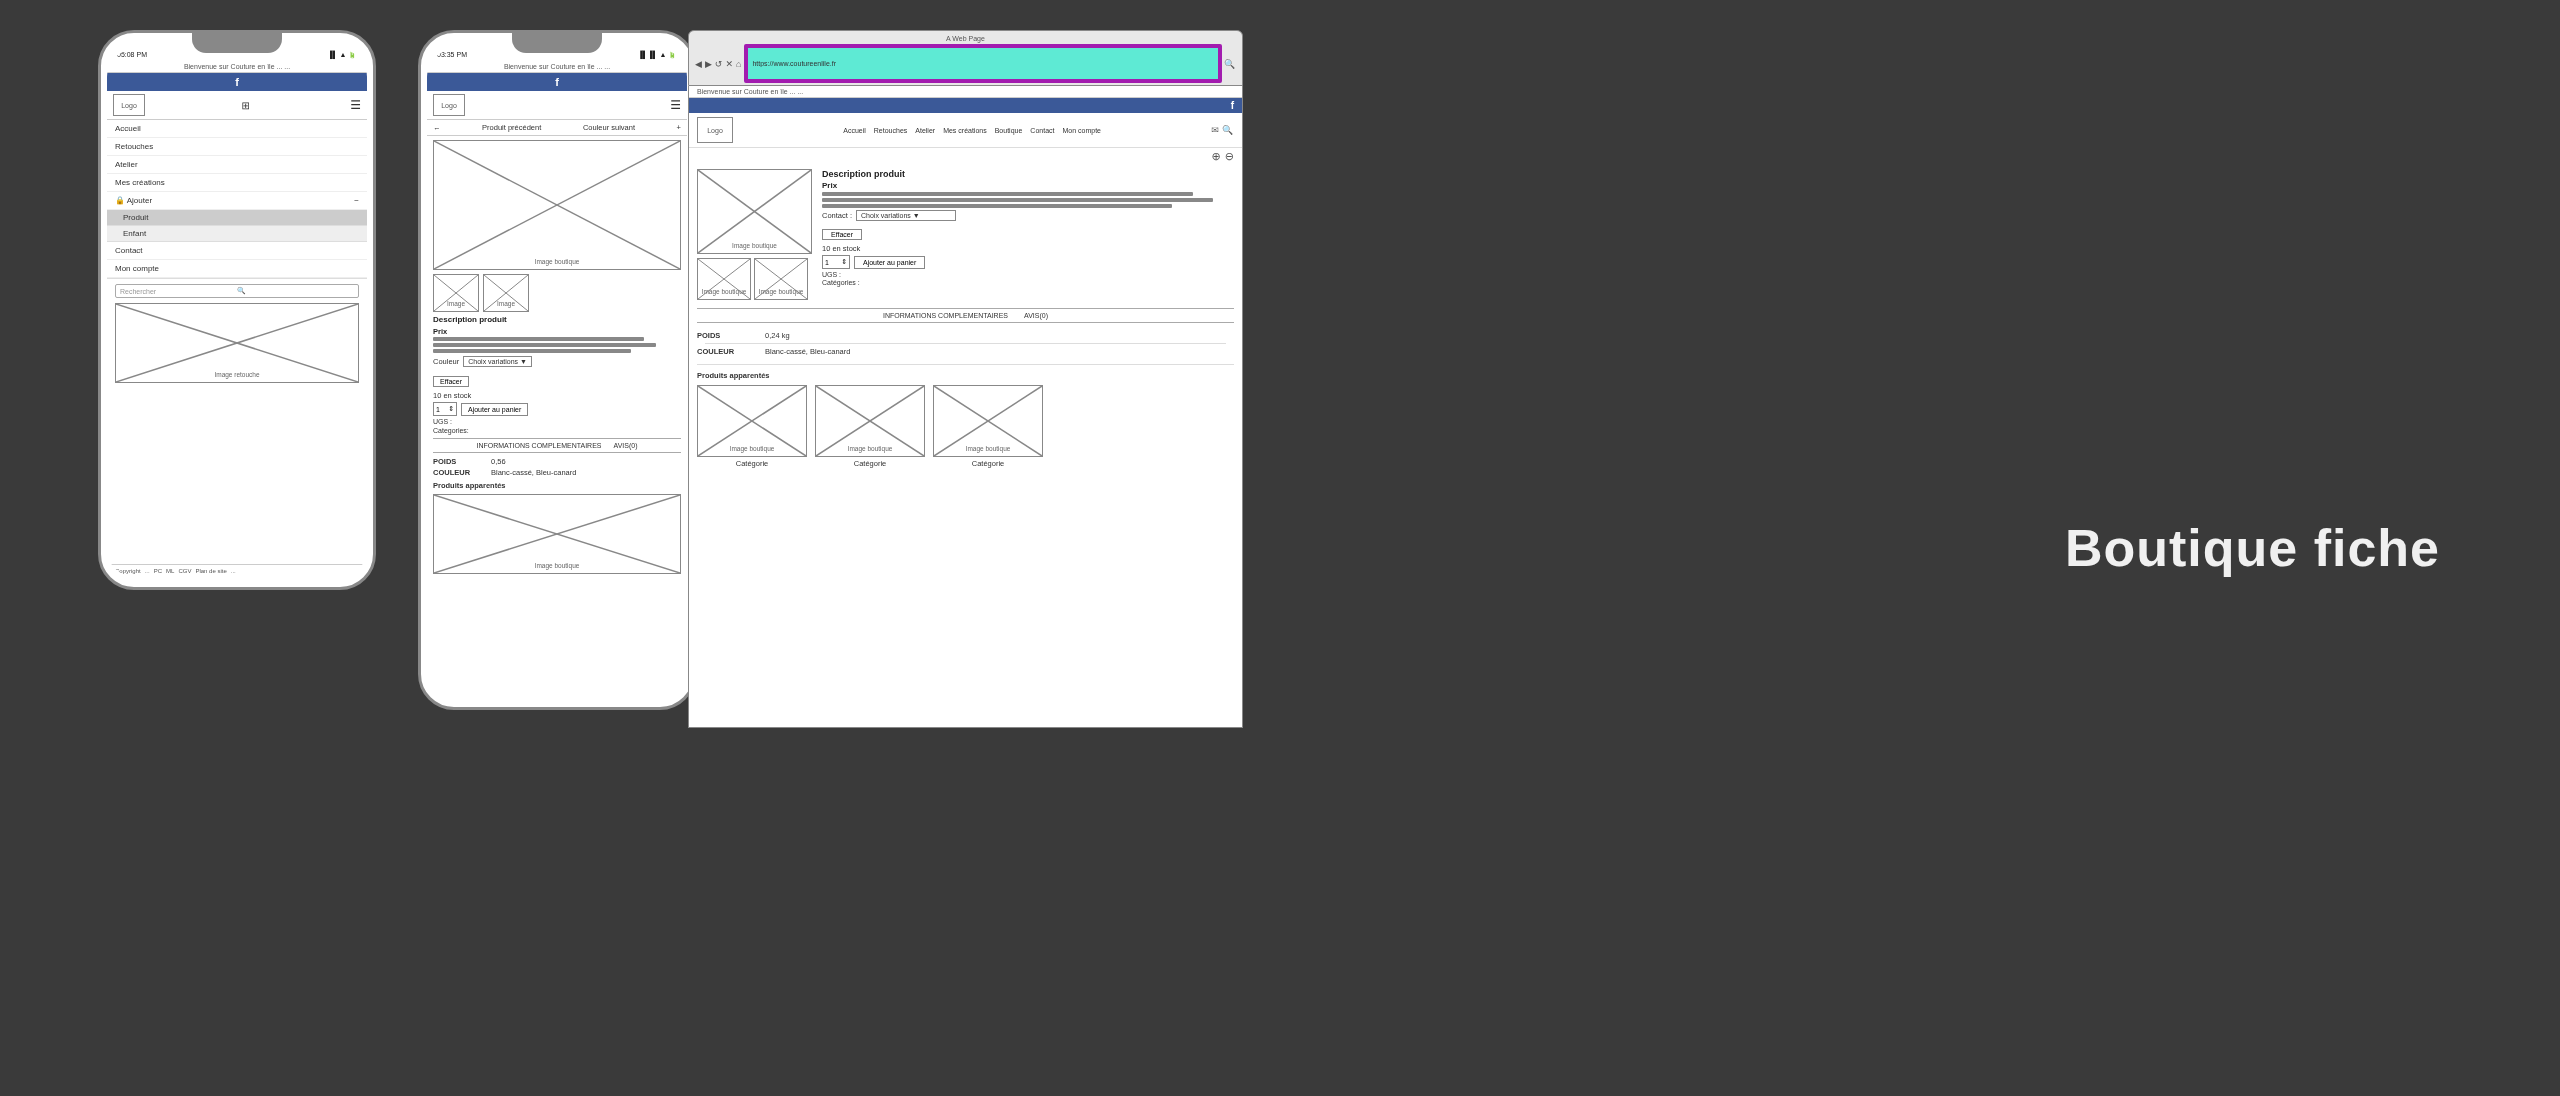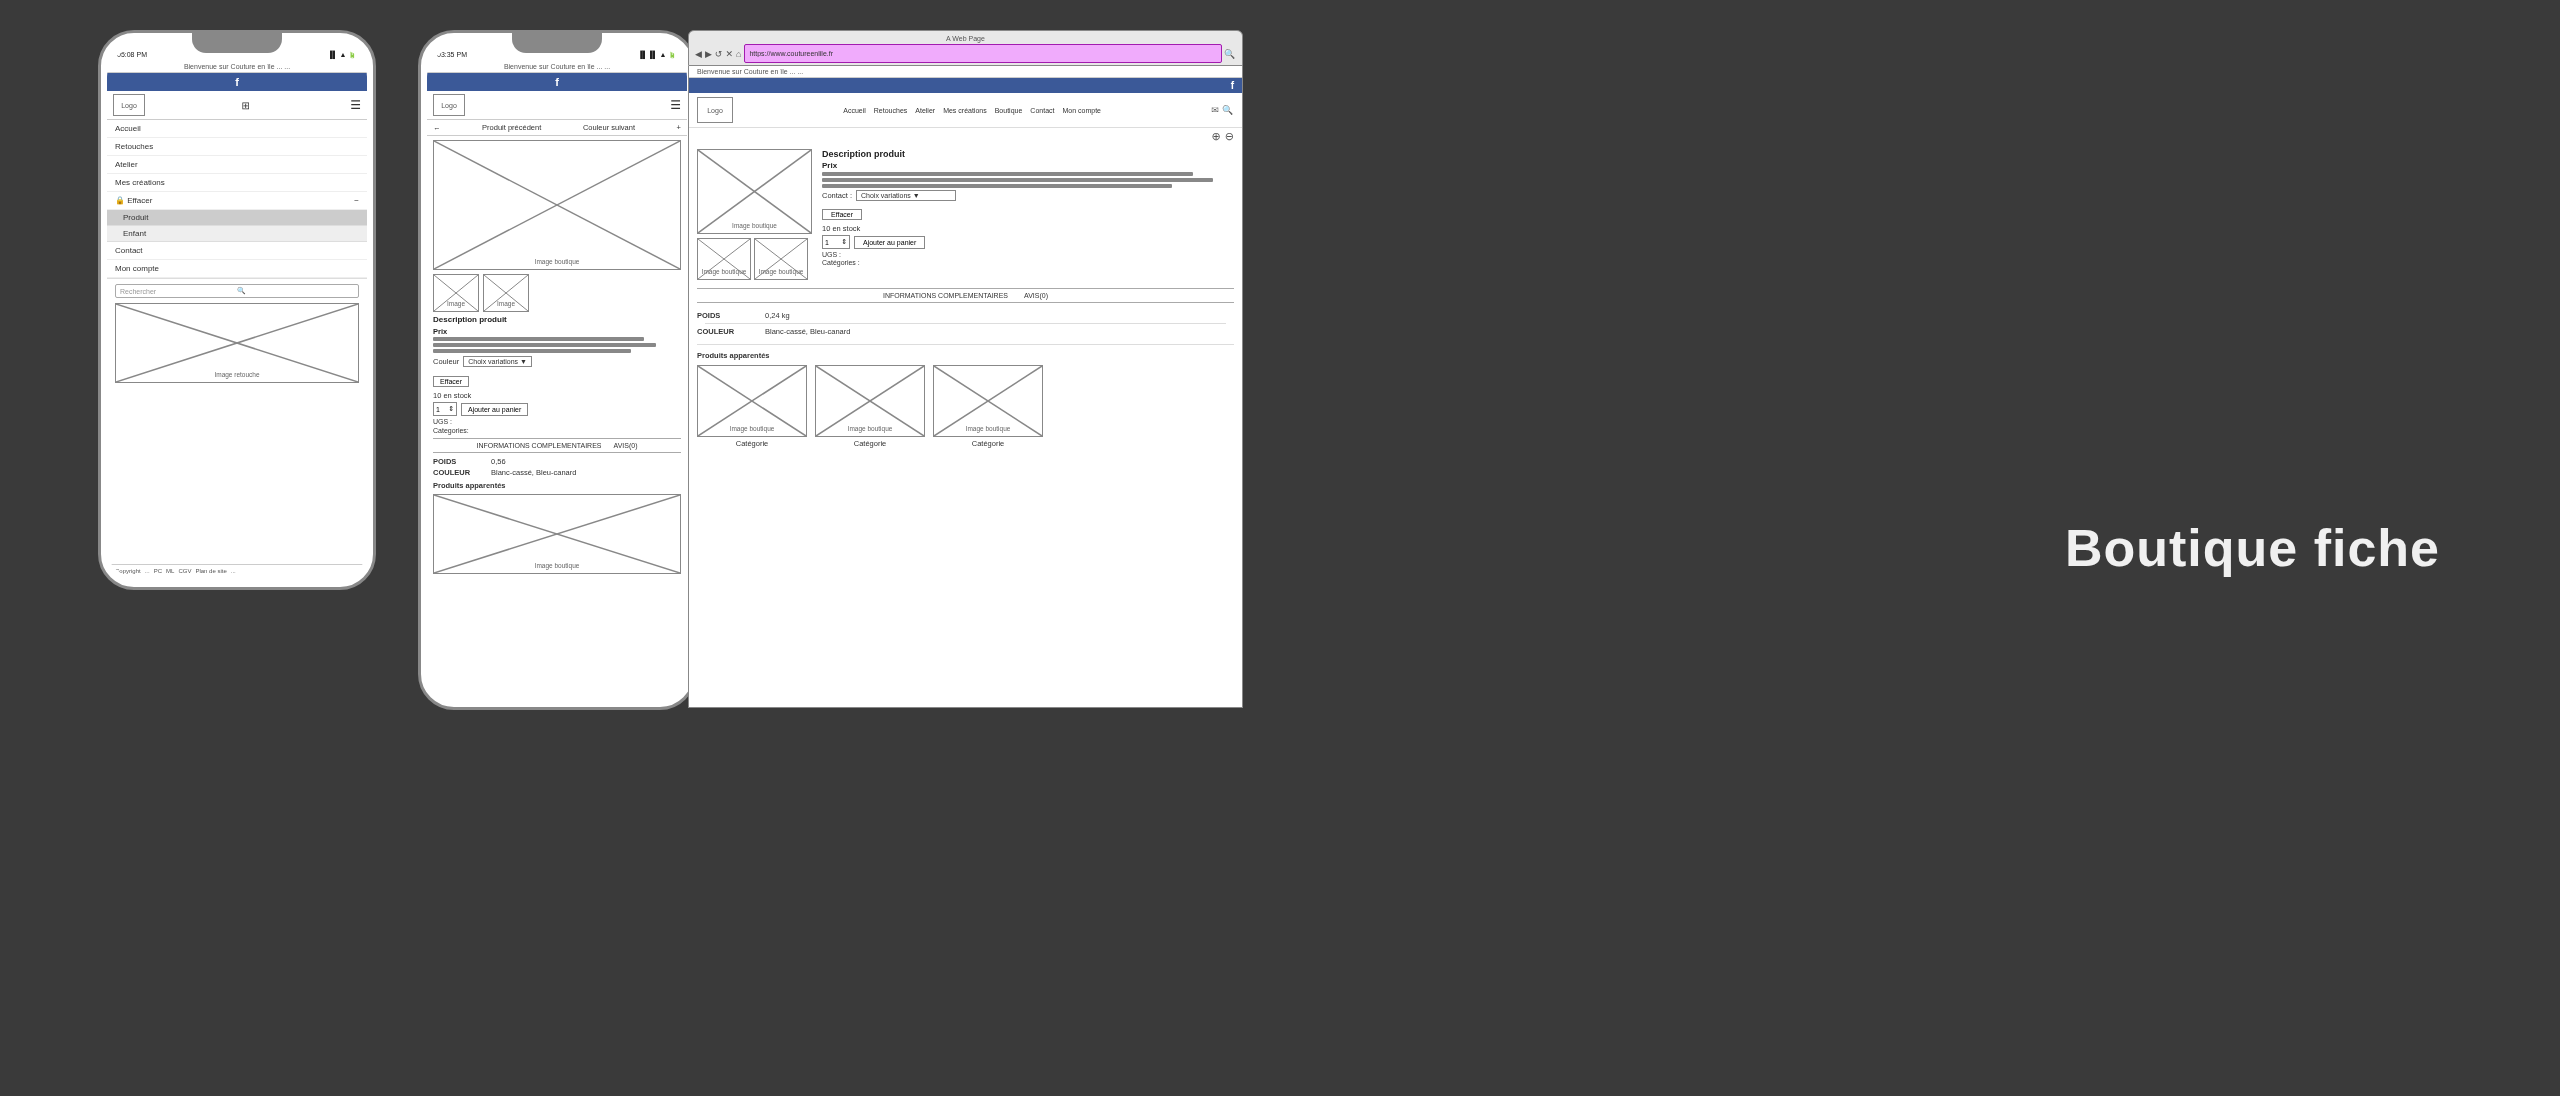--- a/index.html
+++ b/index.html
@@ -356,23 +356,23 @@
     }
     .browser-btn {
       font-size: 9px;
       color: #555;
       cursor: pointer;
       background: none;
       border: none;
     }
     .browser-url {
       flex: 1;
-      border: 1px solid #a21caf;
-      background: #f0abfc;
-      padding: 5px 4px;
+      border: 4px solid #a21caf;
+      background: #5eead4;
+      padding: 12px 4px;
       font-size: 7px;
       color: #333;
       border-radius: 2px;
     }
     .browser-body {
       border: 1.5px solid #888;
       border-top: none;
       background: #fff;
       overflow: hidden;
       height: calc(100% - 38px);
@@ -659,21 +659,21 @@
         <span class="grid-icon">⊞</span>
         <span class="ham-icon">☰</span>
       </div>
 
       <div class="phone-nav">
         <div class="phone-nav-item">Accueil</div>
         <div class="phone-nav-item">Retouches</div>
         <div class="phone-nav-item">Atelier</div>
         <div class="phone-nav-item">Mes créations</div>
         <div class="phone-nav-item has-arrow">
-          <span>🔒 Effacer</span>
+          <span>🔒 Ajouter</span>
           <span>−</span>
         </div>
         <div class="phone-nav-submenu">
           <div class="phone-nav-subitem active">Produit</div>
           <div class="phone-nav-subitem">Enfant</div>
         </div>
         <div class="phone-nav-item">Contact</div>
         <div class="phone-nav-item">Mon compte</div>
       </div>
 

